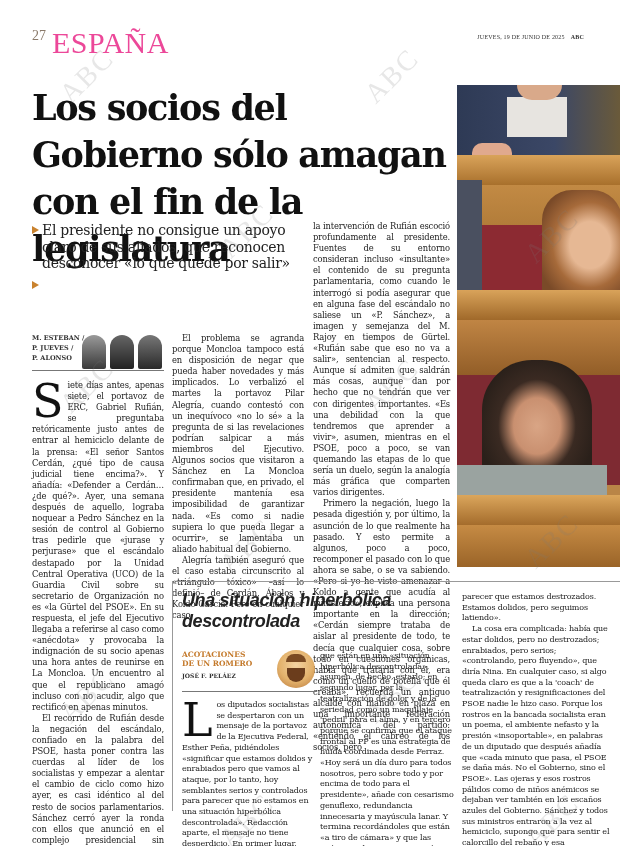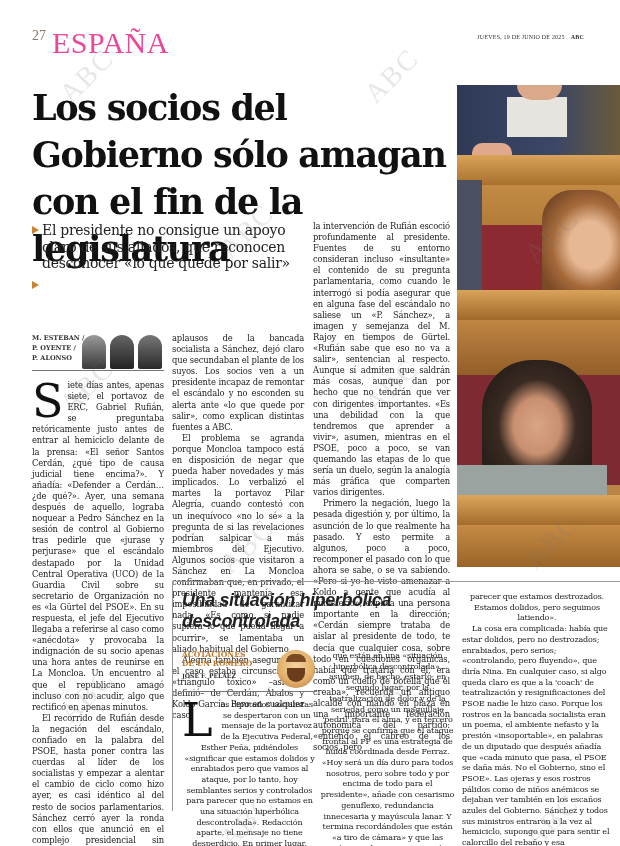--- a/index.html
+++ b/index.html
@@ -39,21 +39,21 @@
     .box-title { position: absolute; left: 182px; top: 590px; width: 270px; font-family: Liberation Sans, sans-serif; font-style: italic; font-size: 18px; line-height: 21px; color: #222; letter-spacing: -0.4px; }
     .kicker { position: absolute; left: 182px; top: 650px; font-family: "DejaVu Serif", serif; font-weight: bold; font-size: 7.5px; line-height: 9px; color: #c47a2c; }
     .author { position: absolute; left: 182px; top: 672px; font-family: "DejaVu Serif", serif; font-weight: bold; font-size: 6px; color: #333; }
     .author-face { position: absolute; left: 277px; top: 650px; width: 38px; height: 38px; border-radius: 50%; background: radial-gradient(circle at 50% 40%, #f3d3a2 0%, #e3b26c 55%, #b8763a 100%); }
     .author-face .beard { position: absolute; left: 10px; top: 18px; width: 18px; height: 14px; border-radius: 0 0 9px 9px; background: #6b3d1c; }
     .author-face .hair { position: absolute; left: 9px; top: 4px; width: 20px; height: 8px; border-radius: 10px 10px 0 0; background: #7a4a22; }
     .author-rule { position: absolute; left: 182px; top: 691px; width: 135px; height: 1px; background: #777; }
 
     .bcol { position: absolute; font-family: "DejaVu Serif", serif; font-size: 8px; line-height: 10.7px; color: #222; text-align: left; letter-spacing: -0.15px; }
     .bcol p { text-indent: 10px; }
-    .bcol p.noindent { text-indent: 0; text-align: center; }
+    .bcol p.noindent { text-indent: 0; }
     .bc1 { left: 182px; top: 700px; width: 135px; }
     .bc2 { left: 320px; top: 651px; width: 135px; }
     .bc3 { left: 462px; top: 592px; width: 150px; }
     .dropL { float: left; font-family: "DejaVu Serif", serif; font-size: 46px; line-height: 36px; margin: 2px 4px 0 0; color: #111; }
 
     .watermark { position: absolute; font-family: "Liberation Serif", serif; font-size: 28px; color: rgba(120,120,120,0.18); transform: rotate(-45deg); pointer-events: none; letter-spacing: 2px; }
   </style>
 </head>
 <body>
 
@@ -89,37 +89,36 @@
     <span class="tri"></span>
     <span>El presidente no consigue un apoyo claro de sus aliados, que reconocen desconocer «lo que quede por salir»</span>
   </div>
   <div class="subhead">
     <span class="tri"></span>
   </div>
 </div>
 
 <div class="byline">
   <div>M. ESTEBAN /</div>
-  <div>P. OYENTE /</div>
+  <div>P. JUEVES /</div>
   <div>P. ALONSO</div>
 </div>
 <div class="byline-photos">
   <div class="bph" style="left:0;"></div>
   <div class="bph" style="left:28px;background:linear-gradient(#666,#222);"></div>
   <div class="bph" style="left:56px;background:linear-gradient(#777,#2a2a2a);"></div>
 </div>
 <div class="byline-rule"></div>
 
 <div class="col c1">
   <p class="noindent"><span class="dropcap">S</span><span>iete días antes, apenas siete, el portavoz de ERC, Gabriel Rufián, se preguntaba retóricamente justo antes de entrar al hemiciclo delante de la prensa: «El señor Santos Cerdán, ¿qué tipo de causa judicial tiene encima?». Y añadía: «Defender a Cerdán… ¿de qué?». Ayer, una semana después de aquello, lograba noquear a Pedro Sánchez en la sesión de control al Gobierno tras pedirle que «jurase y perjurase» que el escándalo destapado por la Unidad Central Operativa (UCO) de la Guardia Civil sobre su secretario de Organización no es «la Gürtel del PSOE». En su respuesta, el jefe del Ejecutivo llegaba a referirse al caso como «anécdota» y provocaba la indignación de su socio apenas una hora antes de reunirse en La Moncloa. Un encuentro al que el republicano amagó incluso con no acudir, algo que rectificó en apenas minutos.</span></p>
   <p>El recorrido de Rufián desde la negación del escándalo, confiado en la palabra del PSOE, hasta poner contra las cuerdas al líder de los socialistas y empezar a alentar el cambio de ciclo como hizo ayer, es casi idéntico al del resto de socios parlamentarios. Sánchez cerró ayer la ronda con ellos que anunció en el complejo presidencial sin encontrar el apoyo que esperaba de los mismos. Las cosas tampoco están mejor con el socio de coalición, Sumar, que decidió soltarle la mano en el peor momento. La vicepresidenta segunda, Yolanda Díaz, no acudió al pleno, como tampoco el titular de Cultura, Ernest Urtasun; o la de Infancia y Juventud, Sira Rego. Sí lo hicieron la ministra de Sanidad, Mónica García, y el de Derechos Sociales, Pablo Bustinduy, pero solo porque tenían preguntas que contestar de los grupos. Y su actitud, cabizbaja en todo momento y sin sumarse a uno solo de los</p>
 </div>
 
 <div class="col c2">
-  <p class="noindent">aplausos de la bancada socialista a Sánchez, dejó claro que secundaban el plante de los suyos. Los socios ven a un presidente incapaz de remontar el escándalo y no esconden su alerta ante «lo que quede por salir», como explican distintas fuentes a ABC.</p>
   <p>El problema se agranda porque Moncloa tampoco está en disposición de negar que pueda haber novedades y más implicados. Lo verbalizó el martes la portavoz Pilar Alegría, cuando contestó con un inequívoco «no lo sé» a la pregunta de si las revelaciones podrían salpicar a más miembros del Ejecutivo. Algunos socios que visitaron a Sánchez en La Moncloa confirmaban que, en privado, el presidente mantenía esa imposibilidad de garantizar nada. «Es como si nadie supiera lo que pueda llegar a ocurrir», se lamentaba un aliado habitual del Gobierno.</p>
   <p>Alegría también aseguró que el caso estaba circunscrito al «triángulo tóxico» –así lo definió– de Cerdán, Ábalos y Koldo García. Pero en cualquier caso</p>
 </div>
 
 <div class="col c3">
   <p class="noindent">la intervención de Rufián escoció profundamente al presidente. Fuentes de su entorno consideran incluso «insultante» el contenido de su pregunta parlamentaria, como cuando le interrogó si podía asegurar que en alguna fase del escándalo no saliese un «P. Sánchez», a imagen y semejanza del M. Rajoy en tiempos de Gürtel. «Rufián sabe que eso no va a salir», sentencian al respecto. Aunque sí admiten que saldrán más cosas, aunque dan por hecho que no tendrán que ver con dirigentes importantes. «Es una debilidad con la que tendremos que aprender a vivir», asumen, mientras en el PSOE, poco a poco, se van quemando las etapas de lo que sería un duelo, según la analogía más gráfica que comparten varios dirigentes.</p>
   <p>Primero la negación, luego la pesada digestión y, por último, la asunción de lo que realmente ha pasado. Y esto permite a algunos, poco a poco, recomponer el pasado con lo que ahora se sabe, o se va sabiendo. «Pero si yo he visto amenazar a Koldo a gente que acudía al ministerio», explica una persona importante en la dirección; «Cerdán siempre trataba de aislar al presidente de todo, te decía que cualquier cosa, sobre todo en cuestiones orgánicas, había que tratarla con él, era como un cuello de botella que él creaba», recuerda un antiguo alcalde con mando en plaza en una importante federación autonómica del partido: «entiendo el cabreo de los socios, pero</p>
 </div>
 
 <div class="box-rule-top"></div>

